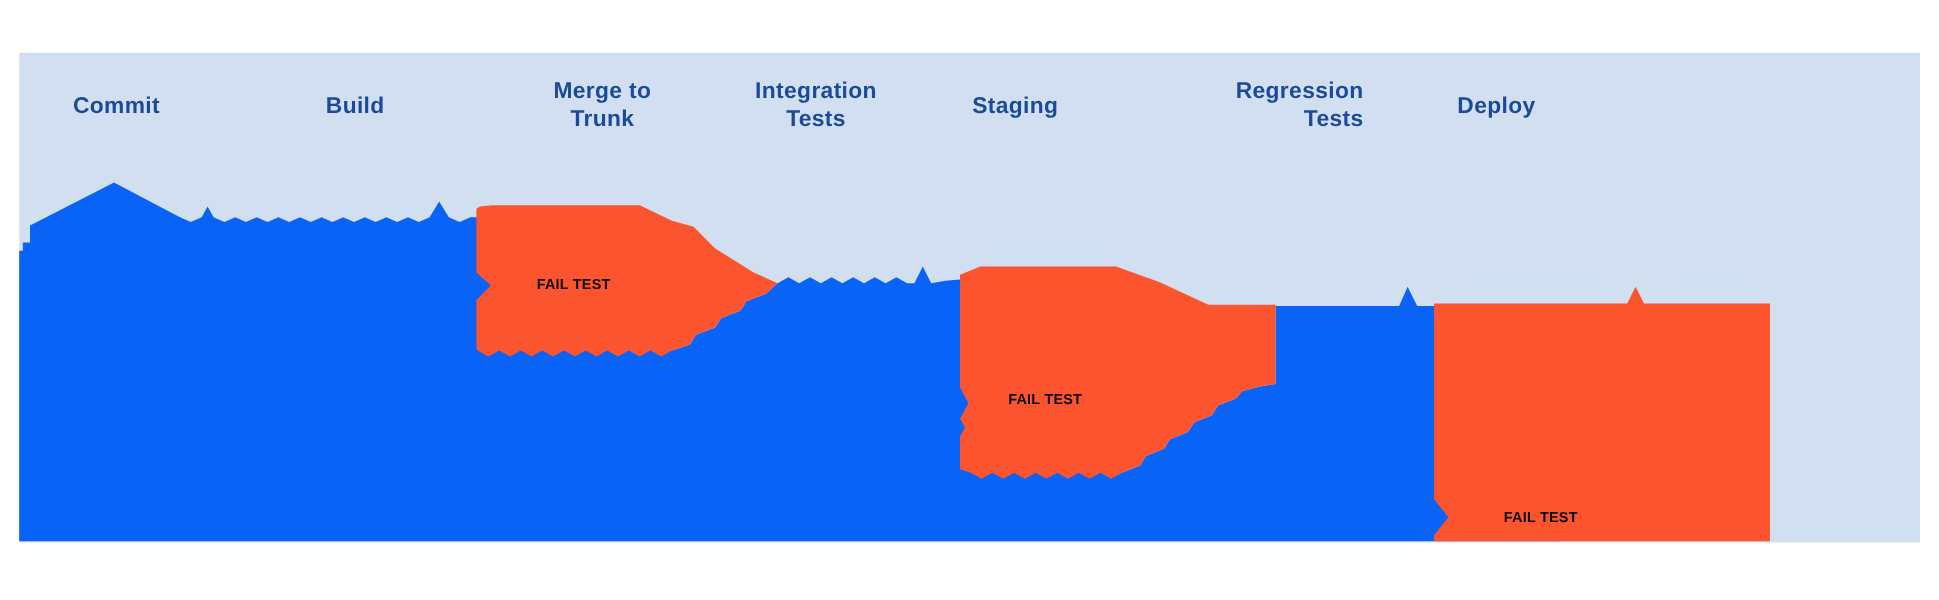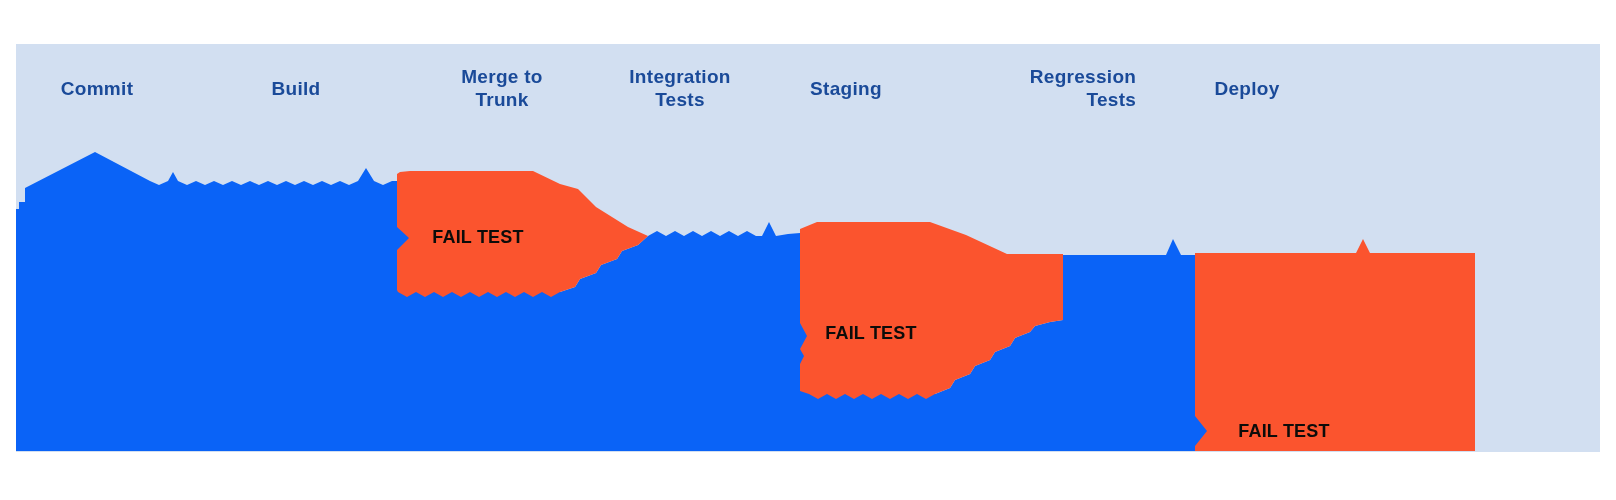--- a/index.html
+++ b/index.html
@@ -41,21 +41,21 @@
   .stage-label:nth-of-type(6) { left: 988px; text-align: right; }
   .stage-label:nth-of-type(7) { left: 1152px; }
   .stage-label:nth-of-type(8) { left: 1405px; font-style: italic; }
   .fail-label {
     position: absolute;
     width: 130px;
     height: 22px;
     display: flex;
     align-items: center;
     justify-content: center;
-    font-size: 18px;
+    font-size: 12px;
     font-weight: bold;
     letter-spacing: 0.2px;
     color: #0d0c0a;
   }
   #fail-label-1 { left: 413px; top: 226px; }
   #fail-label-2 { left: 806px; top: 322px; }
   #fail-label-3 { left: 1219px; top: 420px; }
 </style>
 </head>
 <body>

